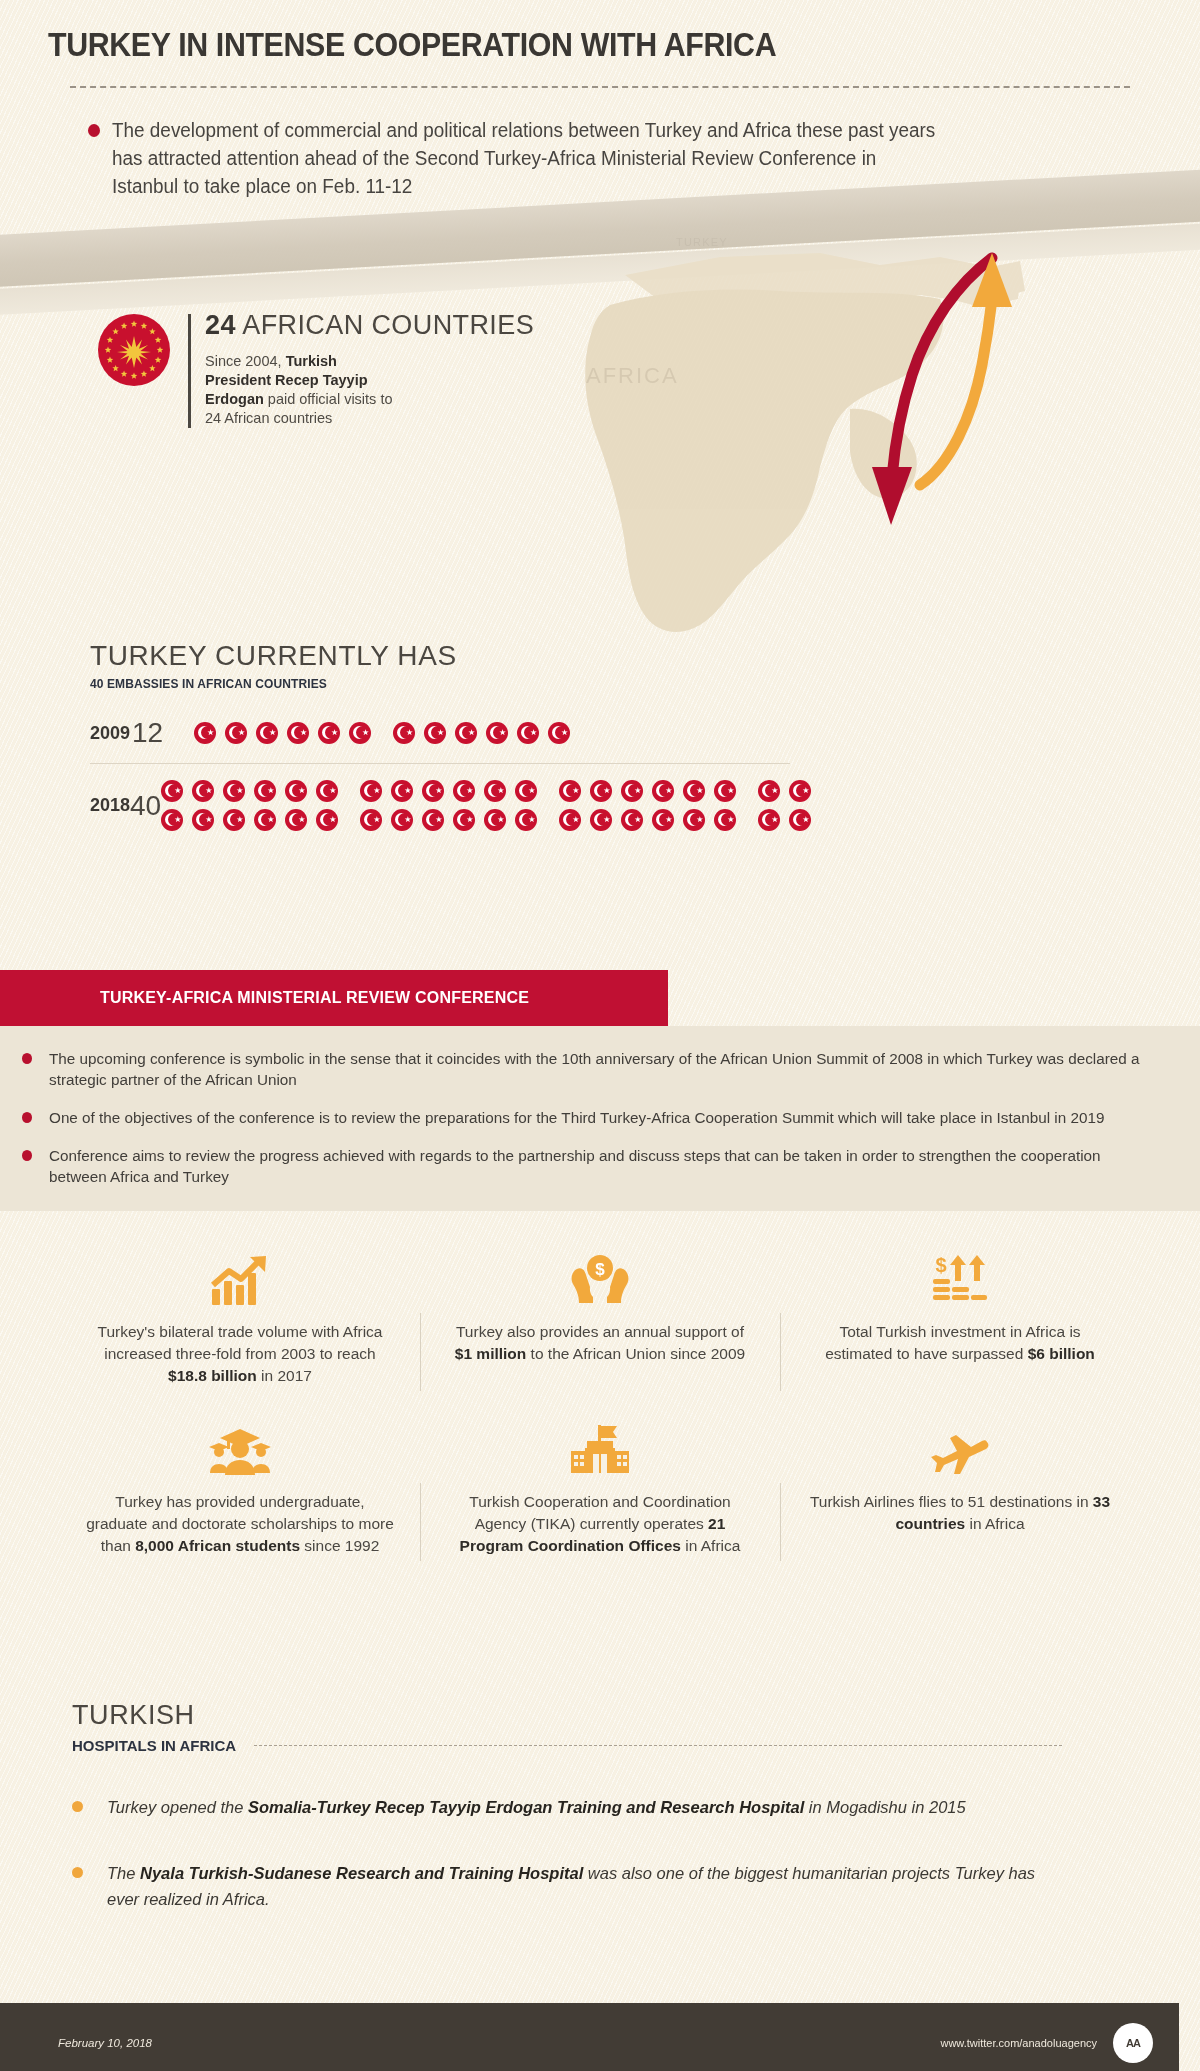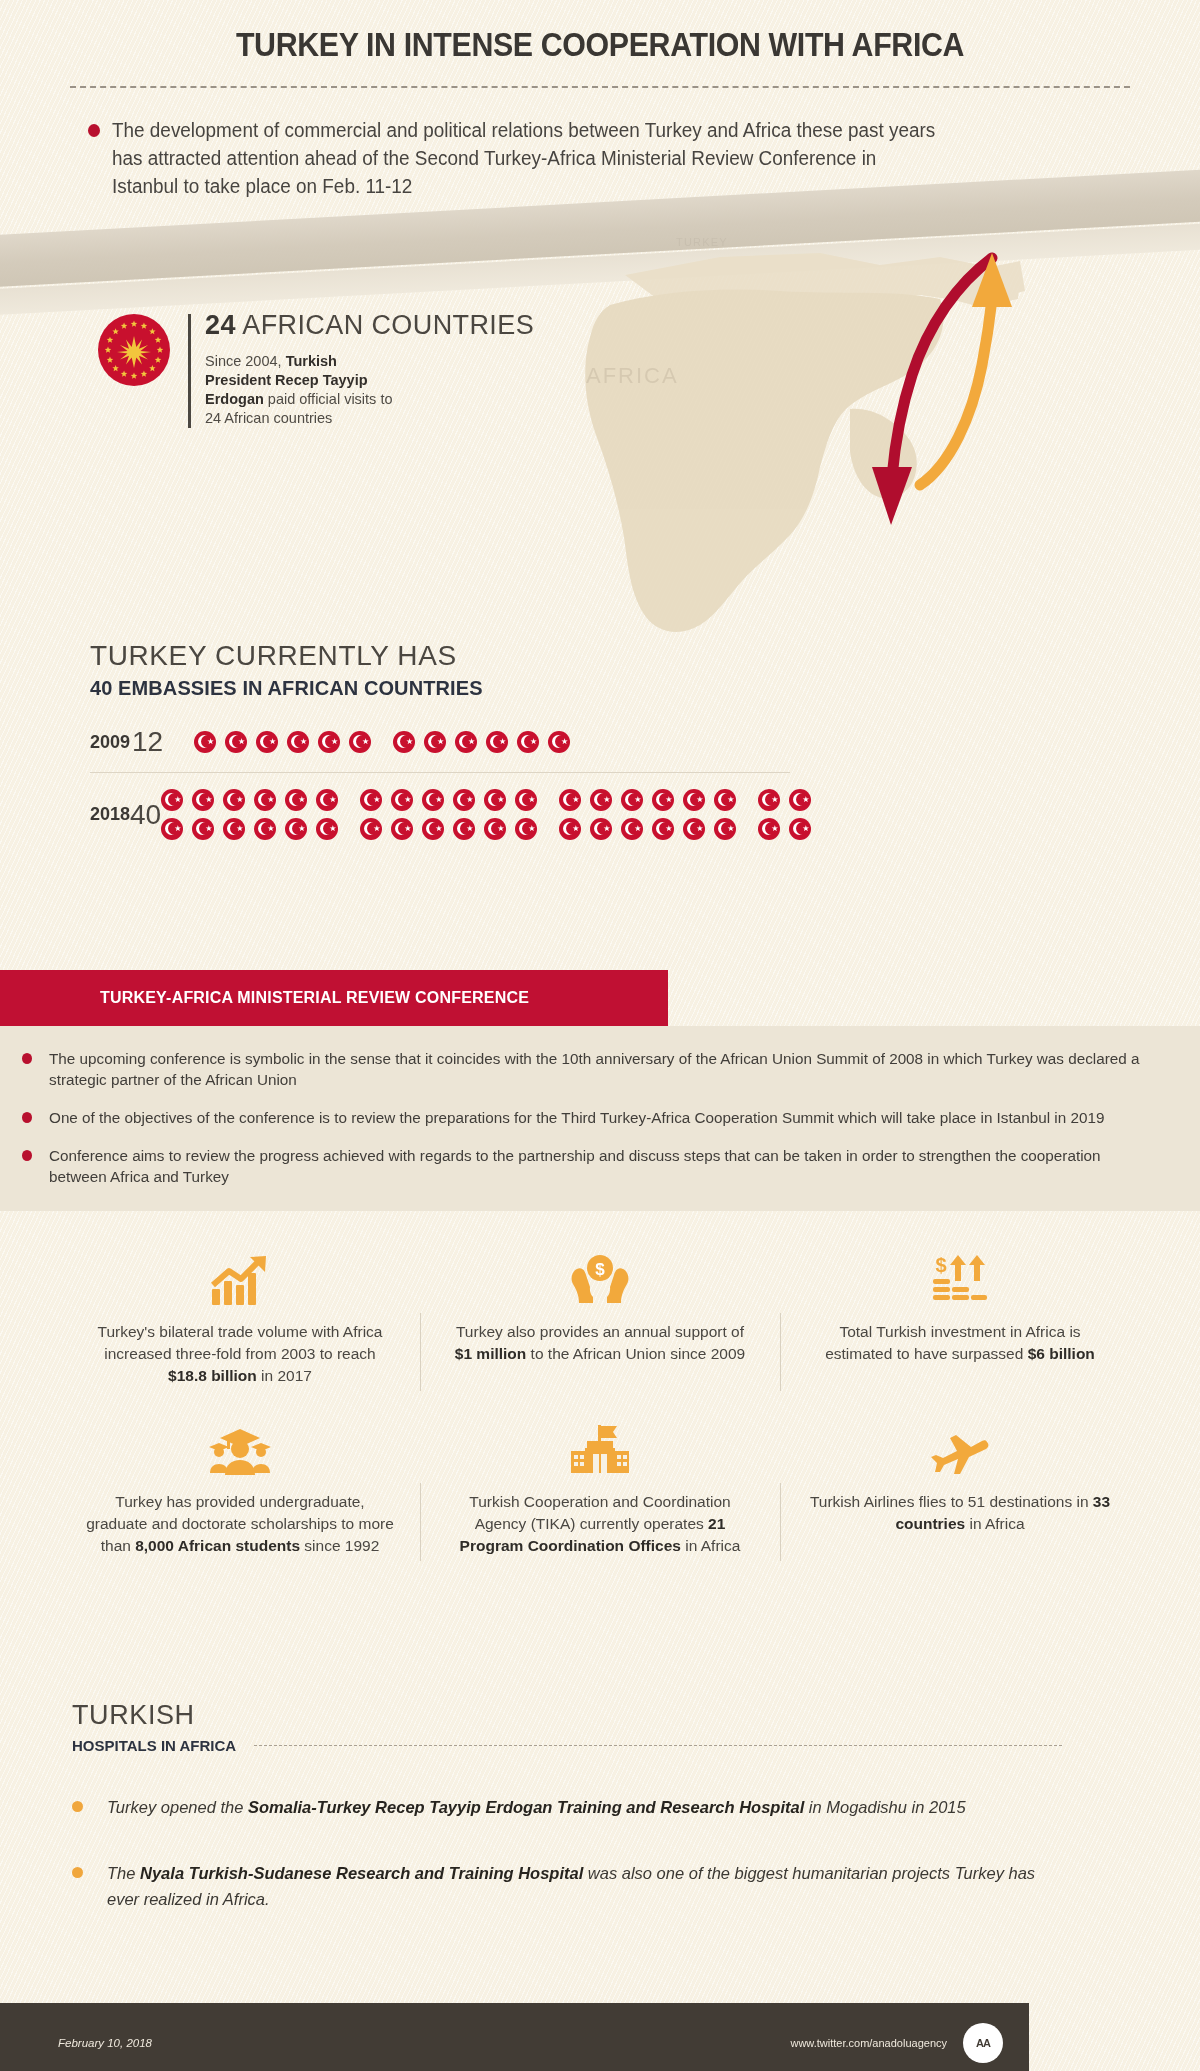--- a/index.html
+++ b/index.html
@@ -22,21 +22,21 @@
         rgba(255,255,255,0.55) 0px,
         rgba(255,255,255,0.55) 1px,
         rgba(0,0,0,0.0) 1px,
         rgba(0,0,0,0.0) 4px),
       #f7f1e3;
   }
 
   
   .header {
     padding-top: 26px;
-    text-align: center;
+    text-align: left;
     position: relative;
     z-index: 5;
   }
   .title {
     font-size: 33px;
     font-weight: bold;
     letter-spacing: -0.4px;
     color: #3a3733;
     font-family: "Liberation Sans Narrow", "Liberation Sans", sans-serif;
     transform: scaleX(0.92);
@@ -154,21 +154,21 @@
     z-index: 6;
     width: 700px;
   }
   .emb-h1 {
     font-size: 28px;
     font-weight: 300;
     color: #4b4741;
     letter-spacing: .6px;
   }
   .emb-h2 {
-    font-size: 20px;
+    font-size: 12px;
     font-weight: bold;
     color: #2d3340;
     margin-top: 5px;
     letter-spacing: .1px;
   }
   .emb-row {
     display: flex;
     align-items: center;
     margin-top: 26px;
   }
@@ -345,21 +345,21 @@
     font-style: italic;
     color: #3b3833;
     max-width: 960px;
   }
   .hosp-text b { font-weight: bold; color: #27241f; }
 
   
   .footer {
     position: absolute;
     left: 0; bottom: 0;
-    width: 1029px; height: 68px;
+    width: 1179px; height: 68px;
     background: #423c35;
     display: flex;
     align-items: center;
     justify-content: space-between;
     padding: 12px 26px 0 58px;
     z-index: 8;
   }
   .footer-date {
     color: #efe9dd;
     font-size: 11.5px;

